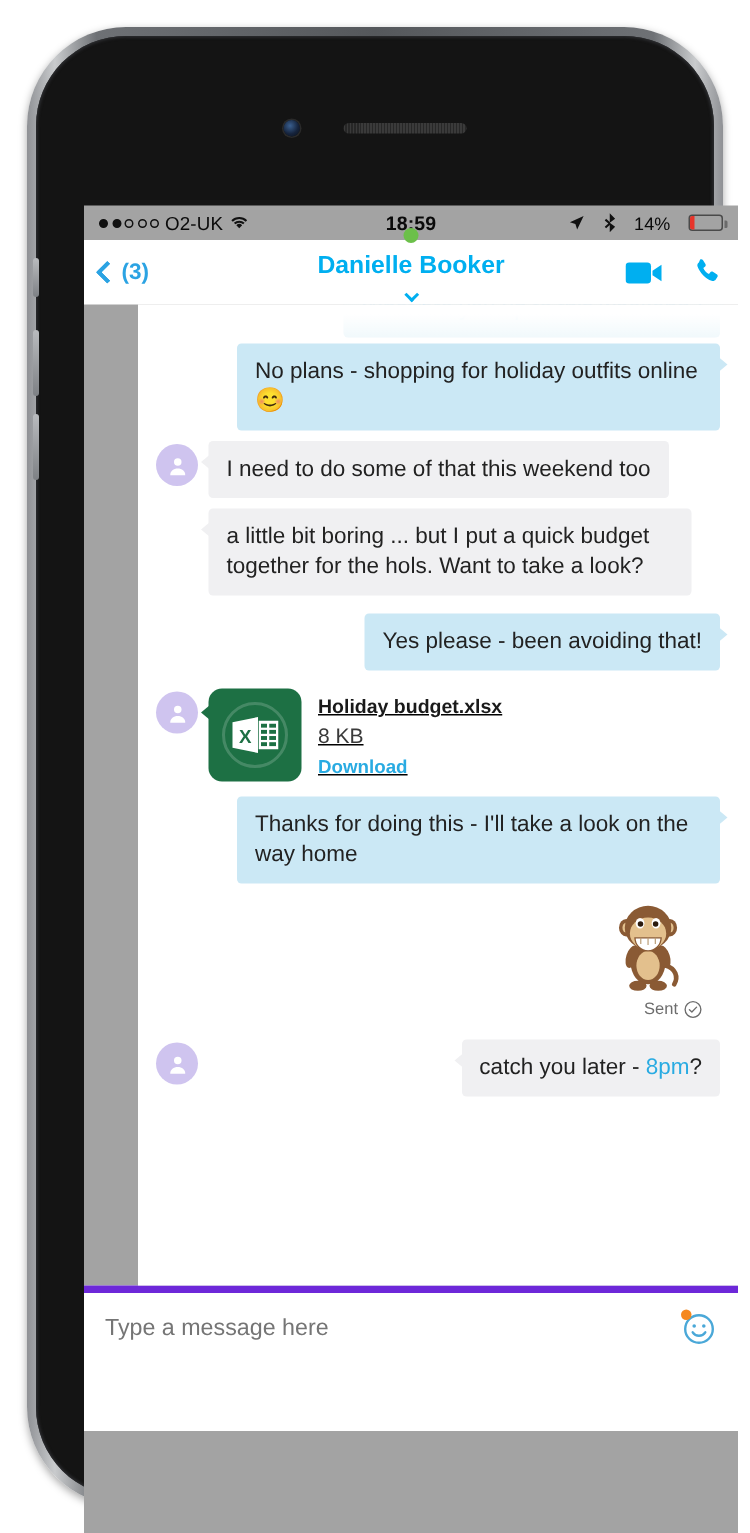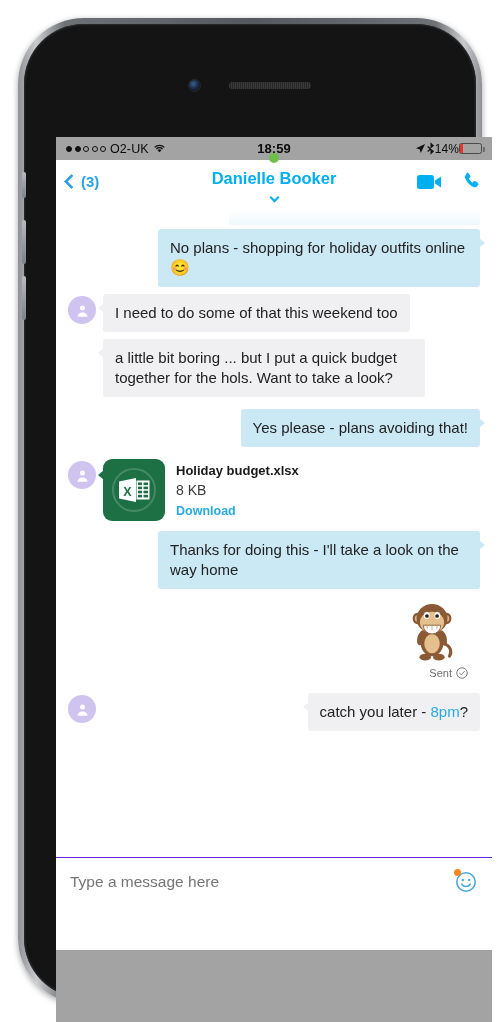--- a/index.html
+++ b/index.html
@@ -35,21 +35,21 @@
 
   
   #screen{ position:absolute; left:32px; top:113px; width:436px; height:942px;
     background:#a3a3a3; overflow:hidden; }
 
   
   #status-bar{ height:23px; display:flex; align-items:center; padding:0 10px;
     font-size:12.5px; font-weight:bold; color:#0a0a0a; letter-spacing:.1px;}
   .sb-left{ display:flex; align-items:center; gap:4px; flex:1;}
   .sb-center{ flex:0 0 auto;}
-  .sb-right{ display:flex; align-items:center; gap:0; flex:1; justify-content:flex-end;}
+  .sb-right{ display:flex; align-items:center; gap:12px; flex:1; justify-content:flex-end;}
   .dots{ display:flex; gap:2.5px; align-items:center;}
   .dot{ width:6px;height:6px;border-radius:50%;border:1px solid #111;}
   .dot.on{ background:#111;}
   .carrier{ font-size:12.5px; font-weight:normal; }
   .time{ font-size:13px; font-weight:bold;}
   .pct{ font-size:12px; font-weight:normal;}
   #battery{ width:23px;height:11px;border:1px solid #4a4a4a;border-radius:2.5px;position:relative;}
   #battery:after{content:"";position:absolute;right:-3.5px;top:3px;width:2px;height:5px;background:#6a6a6a;border-radius:0 1px 1px 0;}
   #battery-fill{ height:100%; background:#e8342a; border-radius:1.5px 0 0 1.5px;}
 
@@ -64,21 +64,21 @@
   #contact-line{ display:inline-flex; align-items:center; gap:6px; pointer-events:auto;flex-direction:column;}
   #presence-dot{ width:10px;height:10px;border-radius:50%;background:#6cc04a;}
   #contact-name{ font-size:16.5px; font-weight:bold; color:#00aff0;}
   .chev-down{ width:7px;height:7px;border-right:2px solid #00aff0;border-bottom:2px solid #00aff0;
     transform:rotate(45deg); margin-bottom:3px;}
   #presence-text{ font-size:11.5px; color:#9ec9e0; margin-top:-1px;padding-left:12px;}
   #header-actions{ margin-left:auto; display:flex; align-items:center; gap:18px; z-index:2;}
   .hdr-ico{ cursor:pointer; }
 
   
-  #messages{ height:654px; overflow:hidden; position:relative; background:#fff; padding:0 12px;}
+  #messages{ height:654px; overflow:hidden; position:relative; background:#fff; padding:0 12px;margin-left:36px;}
   #fade-top{ position:absolute;left:0;right:0;top:0;height:22px;
     background:linear-gradient(#ffffff 30%,rgba(255,255,255,0)); z-index:3; pointer-events:none;}
   .row{ display:flex; align-items:flex-start; margin-bottom:7px;}
   .row.out{ justify-content:flex-end;}
   .avatar{ width:28px;height:28px;border-radius:50%;background:#cfc4ef;flex:0 0 28px;
     display:flex;align-items:center;justify-content:center;margin-right:7px;margin-top:2px;}
   .avatar svg{ width:15px;height:15px;}
   .avatar-spacer{ width:35px; flex:0 0 35px;}
   .bubble{ max-width:322px; padding:9px 12px; font-size:15px; line-height:20px;
     color:#222; position:relative; border-radius:3px;}
@@ -94,33 +94,33 @@
   .row.ghost .bubble{ color:#8fd0ef;}
 
   
   .file-row{ display:flex; align-items:flex-start; margin-bottom:9px;}
   .file-card{ display:flex; align-items:flex-start; gap:11px;}
   .xls-icon{ width:62px;height:62px;border-radius:9px;background:#1d7044;position:relative;flex:0 0 62px;}
   .xls-icon:before{ content:""; position:absolute; left:-5px; top:11px;
     border-top:5px solid transparent; border-bottom:5px solid transparent; border-right:6px solid #1d7044;}
   .xls-ring{ position:absolute; left:9px; top:9px; width:44px;height:44px;border-radius:50%;
     border:2px solid rgba(255,255,255,.18);}
-  .file-meta{ padding-top:4px;}
+  .file-meta{ padding-top:4px;text-decoration:underline;}
   .file-name{ font-size:13px; font-weight:bold; color:#1a1a1a;}
   .file-size{ font-size:14px; color:#3a3a3a; margin-top:4px;}
   .file-download{ font-size:12.5px; font-weight:bold; color:#29abe2; margin-top:6px; cursor:pointer;}
 
   
   .sticker-row{ display:flex; flex-direction:column; align-items:flex-end; margin-bottom:4px;}
   .sticker{ width:62px; height:62px; margin-right:16px;}
   .sent-status{ display:flex; align-items:center; gap:4px; font-size:11px; color:#6d6d6d; margin-right:12px; margin-top:4px;}
   .sent-status svg{ width:12px;height:12px;}
 
   
-  #composer{ border-top:1px solid #6d28d9; background:#fff;}
+  #composer{ border-top:5px solid #6d28d9; background:#fff;}
   #input-row{ height:48px; display:flex; align-items:center; padding:0 14px;}
   #message-input{ flex:1; border:none; outline:none; font-size:15.5px; color:#b6bdc4;
     font-family:"Liberation Sans", sans-serif; background:transparent;}
   #emoji-button{ position:relative; width:24px;height:24px;cursor:pointer;}
   #emoji-badge{ position:absolute; left:0; top:-1px; width:7px;height:7px;border-radius:50%;background:#f5881f;}
   #toolbar{ height:44px; display:flex; align-items:center; gap:26px; padding:0 22px;}
 </style>
 </head>
 <body>
 
@@ -217,21 +217,21 @@
           </div>
           <div class="bubble in">I need to do some of that this weekend too</div>
         </div>
 
         <div class="row">
           <div class="avatar-spacer"></div>
           <div class="bubble in">a little bit boring ... but I put a quick budget together for the hols. Want to take a look?</div>
         </div>
 
         <div class="row out" style="margin-top:12px;">
-          <div class="bubble out">Yes please - plans avoiding that!</div>
+          <div class="bubble out">Yes please - been avoiding that!</div>
         </div>
 
         <div class="file-row" style="margin-top:12px;">
           <div class="avatar">
             <svg viewBox="0 0 24 24">
               <circle cx="12" cy="8" r="4" fill="#fff"></circle>
               <path d="M4 22c0-4.4 3.6-7 8-7s8 2.6 8 7z" fill="#fff"></path>
             </svg>
           </div>
           <div class="file-card">

